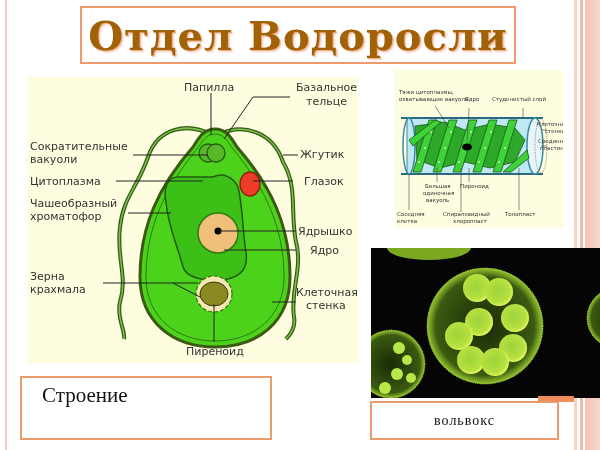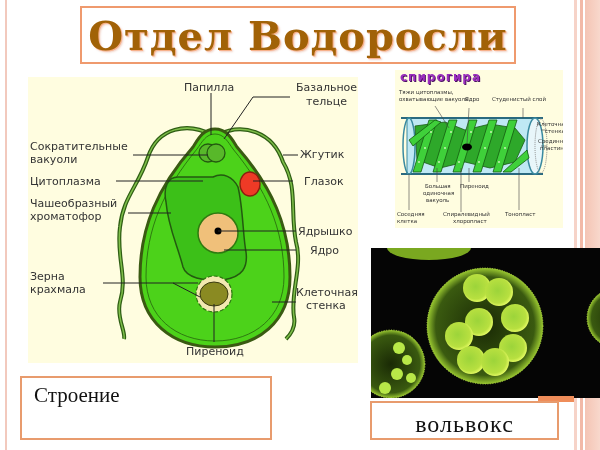--- a/index.html
+++ b/index.html
@@ -46,22 +46,22 @@
   .volvox-panel {
     position: absolute; left: 371px; top: 248px; width: 229px; height: 150px;
     background: #050505; overflow: hidden;
   }
   .volvox-orange { position: absolute; left: 538px; top: 396px; width: 36px; height: 6px; background: #ef8d5a; }
 
   .caption-box {
     position: absolute; background: #fff; border: 2px solid #e89b6d; box-sizing: border-box;
     font-family: "Liberation Serif", serif; color: #111;
   }
-  .cap-chlamy { left: 20px; top: 376px; width: 252px; height: 64px; padding: 4px 12px; font-size: 21px; line-height: 27px; }
-  .cap-volvox { left: 370px; top: 401px; width: 189px; height: 39px; font-size: 24px; display: flex; align-items: flex-end; justify-content: center; letter-spacing: 1px; }
+  .cap-chlamy { left: 20px; top: 376px; width: 252px; height: 64px; padding: 4px 20px; font-size: 21px; line-height: 27px; }
+  .cap-volvox { left: 370px; top: 401px; width: 189px; height: 39px; font-size: 14px; display: flex; align-items: center; justify-content: center; letter-spacing: 1px; }
 </style>
 </head>
 <body>
 
 <div class="left-rule"></div>
 <div class="right-stripes">
   <div class="s1"></div>
     <div class="s2"></div>
     <div class="s3"></div>
 </div>
@@ -123,21 +123,20 @@
     <text class="lbl" x="282" y="177">Ядро</text>
     <text class="lbl" x="2" y="203">Зерна</text>
     <text class="lbl" x="2" y="216">крахмала</text>
     <text class="lbl" x="268" y="219">Клеточная</text>
     <text class="lbl" x="278" y="232">стенка</text>
     <text class="lbl" x="158" y="278">Пиреноид</text>
   </svg>
 </div>
 
 <div class="spiro-panel">
-  <span class="spiro-title">спирогира</span>
   <svg width="168" height="158" viewBox="0 0 168 158" style="position:absolute;left:0;top:0;">
 
     <rect x="12" y="48" width="130" height="56" fill="#bfe8f4" stroke="#3a8aa0" stroke-width="1"></rect>
     <line x1="6" y1="48" x2="148" y2="48" stroke="#2a6a80" stroke-width="2"></line>
     <line x1="6" y1="104" x2="148" y2="104" stroke="#2a6a80" stroke-width="2"></line>
     <ellipse cx="14" cy="76" rx="6" ry="28" fill="none" stroke="#3a8aa0" stroke-width="1.5"></ellipse>
     <ellipse cx="140" cy="76" rx="8" ry="28" fill="#e8f6fa" stroke="#3a8aa0" stroke-width="1.5"></ellipse>
     <ellipse cx="146" cy="76" rx="6" ry="27" fill="none" stroke="#8a8a8a" stroke-width="1" stroke-dasharray="1 1"></ellipse>
 
     <path d="M20 56 L50 52 L70 60 L95 54 L120 58 L130 70 L120 92 L95 98 L70 92 L45 98 L22 90 Z" fill="#2ea82a" stroke="#1a5a14" stroke-width="0.8"></path>

